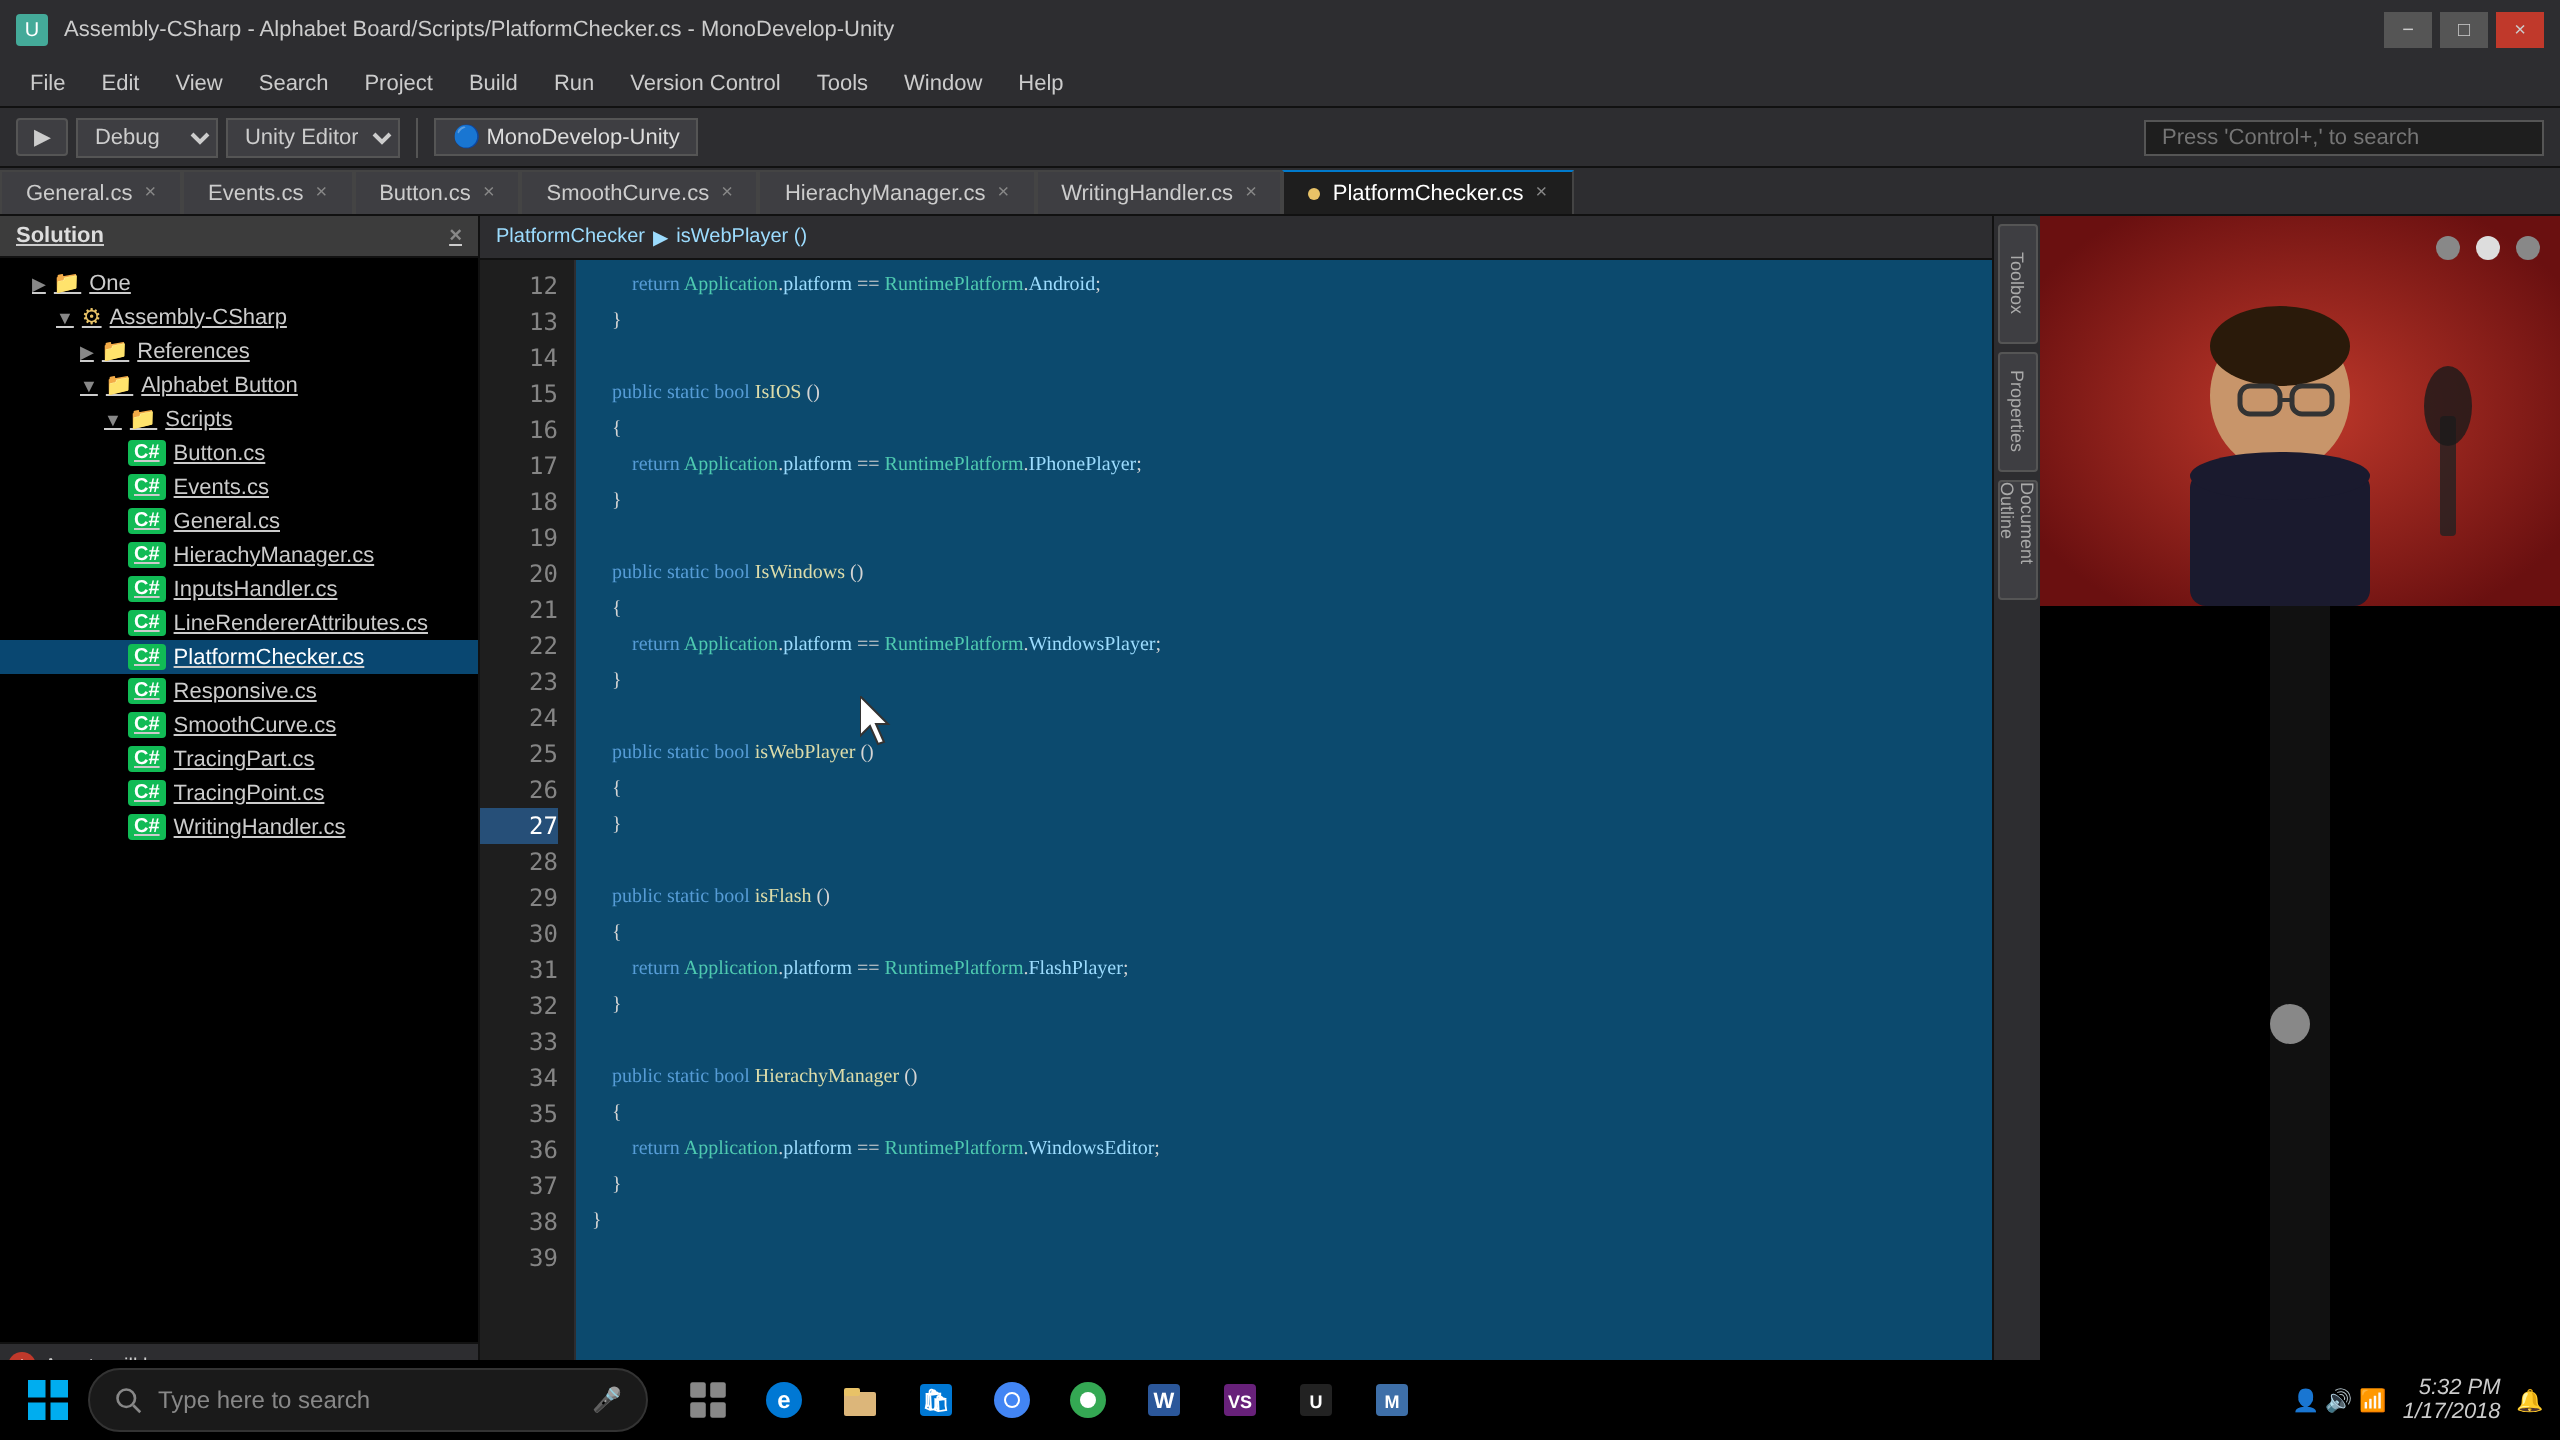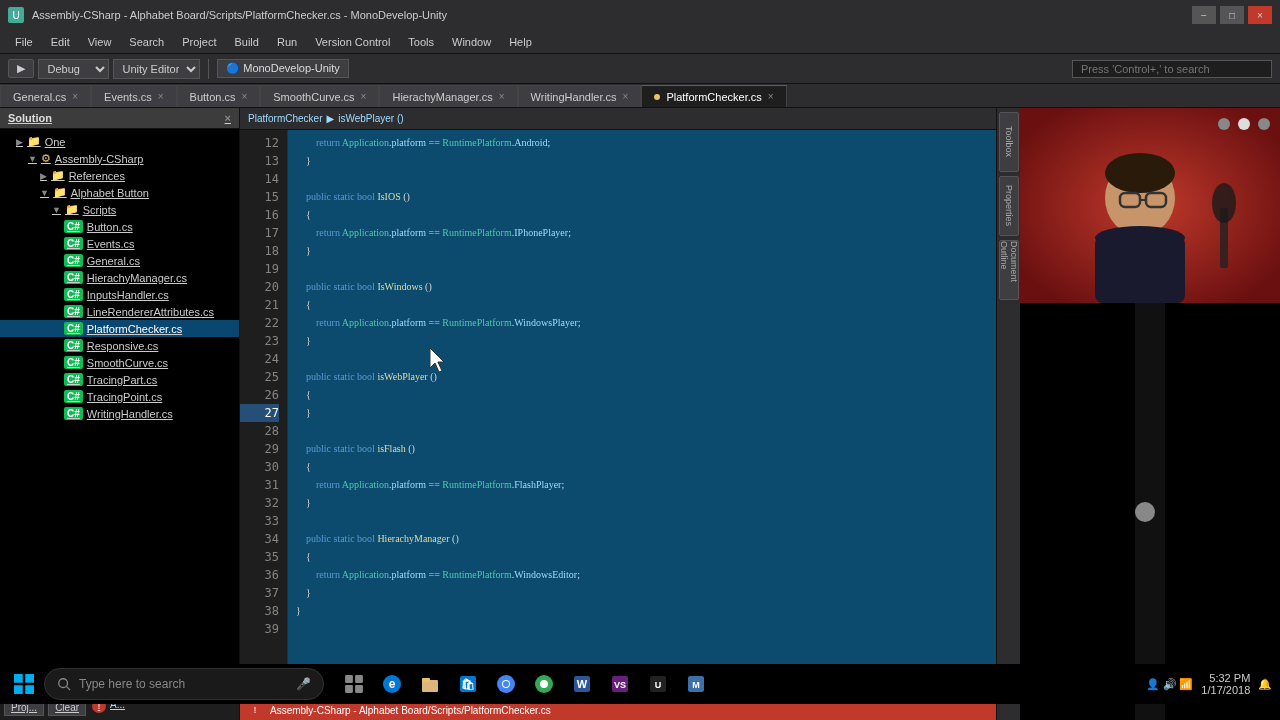--- a/index.html
+++ b/index.html
@@ -213,21 +213,21 @@
 
     
     #taskbar {
       height: 40px;
       background: #000;
       display: flex;
       align-items: center;
       padding: 0 8px;
       gap: 4px;
       position: absolute;
-      bottom: 16px;
+      bottom: 0;
       width: 1280px;
     }
     .taskbar-start { width: 32px; height: 32px; display: flex; align-items: center; justify-content: center; cursor: pointer; }
     .taskbar-search {
       flex: 0 0 280px;
       height: 32px;
       background: #1a1a1a;
       border: 1px solid #333;
       border-radius: 16px;
       display: flex;
@@ -235,21 +235,21 @@
       padding: 0 12px;
       gap: 8px;
       color: #888;
       font-size: 12px;
       cursor: pointer;
     }
     .taskbar-apps { display: flex; align-items: center; gap: 2px; margin-left: 8px; }
     .taskbar-app { width: 36px; height: 36px; display: flex; align-items: center; justify-content: center; cursor: pointer; border-radius: 4px; }
     .taskbar-app svg, .taskbar-app .app-icon { width: 20px; height: 20px; }
     .taskbar-tray { margin-left: auto; display: flex; align-items: center; gap: 8px; font-size: 11px; color: #ccc; }
-    .tray-time { text-align: right; font-size: 11px; color: #ccc; }
+    .tray-time { text-align: right; font-size: 11px; color: #ccc; font-style: italic; }
 
     
     .cursor-overlay {
       position: absolute;
       width: 24px;
       height: 32px;
       pointer-events: none;
       z-index: 9999;
       left: 430px;
       top: 348px;

